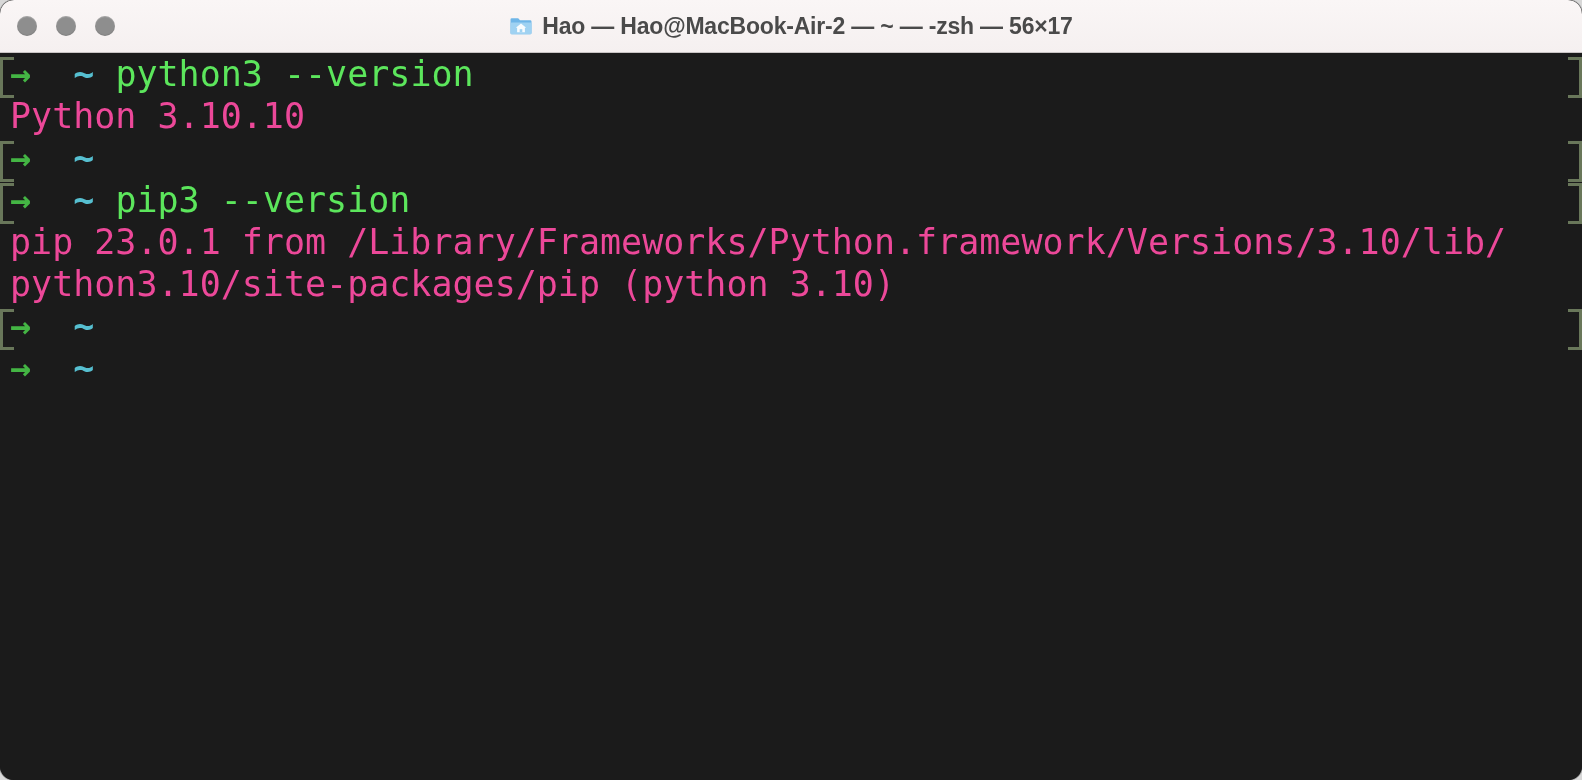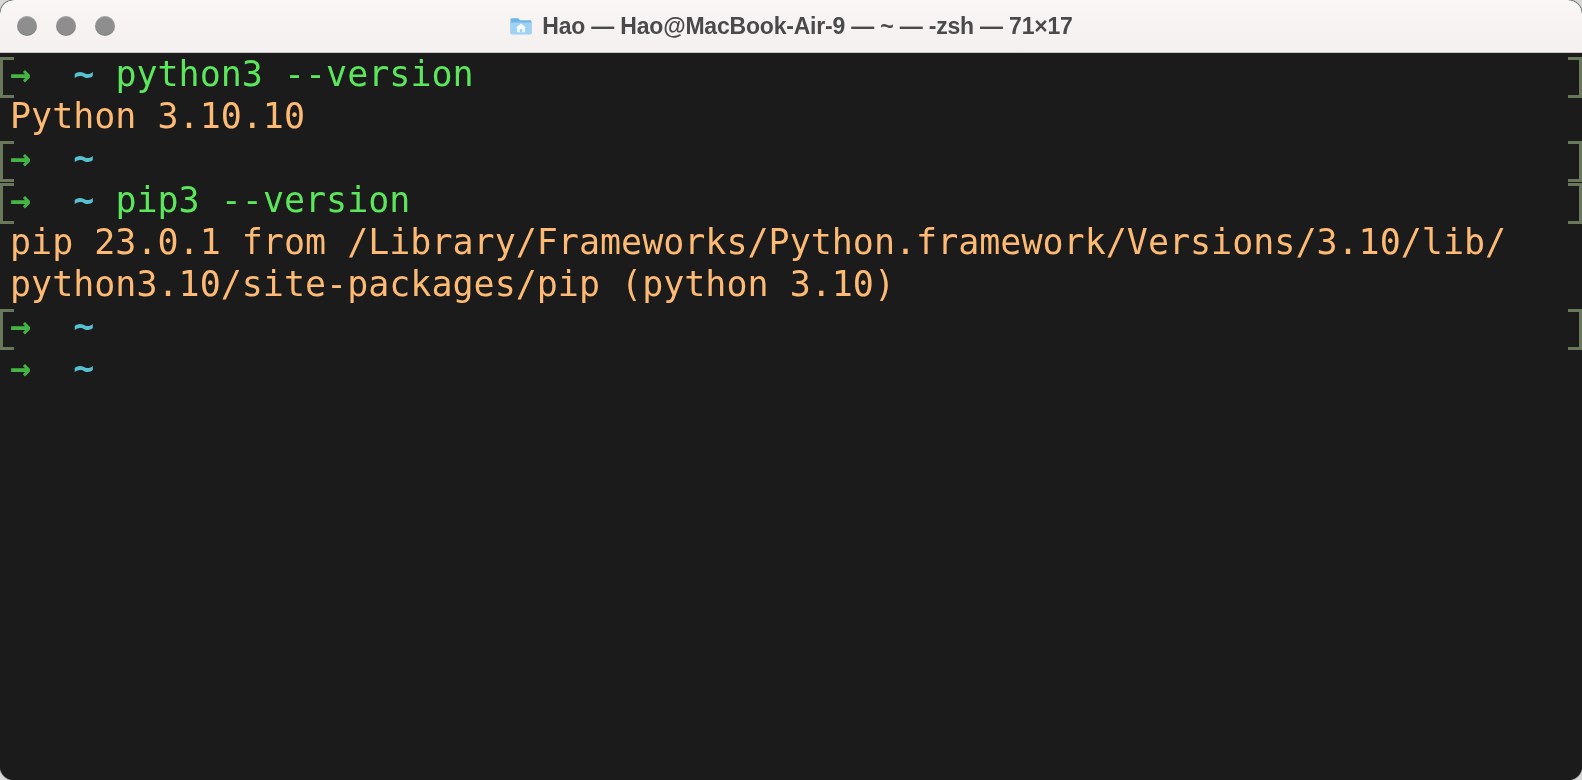--- a/index.html
+++ b/index.html
@@ -99,21 +99,21 @@
   }
   .row {
     position: relative;
     height: 42px;
     padding-left: 10px;
     padding-right: 20px;
   }
   .txt { display: inline; }
 
   
-  .c-out    { color: #fdba74; }
+  .c-out    { color: #ec4899; }
   .c-cmd    { color: #5ce65c; }
   .c-arrow  { color: #44b544; font-weight: bold; }
   .c-tilde  { color: #56bfd0; font-weight: bold; }
 
   
   .mark {
     position: absolute;
     top: 4px;
     width: 11px;
     height: 35px;
@@ -138,21 +138,21 @@
       <div class="light"></div>
     </div>
 
     <div class="title-wrap">
       <svg class="title-icon" viewBox="0 0 24 24">
         <path d="M1.5 5.5 Q1.5 4.2 2.8 4.2 L9.2 4.2 L11 6.2 L21.2 6.2 Q22.5 6.2 22.5 7.5 L22.5 19 Q22.5 20.3 21.2 20.3 L2.8 20.3 Q1.5 20.3 1.5 19 Z" fill="#6fb6e8"></path>
         <path d="M2.6 8.4 L21.4 8.4 Q22.4 8.4 22.4 9.4 L22.4 19 Q22.4 20.2 21.2 20.2 L2.8 20.2 Q1.6 20.2 1.6 19 L1.6 9.4 Q1.6 8.4 2.6 8.4 Z" fill="#9fd2f2"></path>
         <path d="M12 9.6 L17.2 13.8 L15.9 13.8 L15.9 18.3 L8.1 18.3 L8.1 13.8 L6.8 13.8 Z" fill="#ffffff" opacity="0.92"></path>
         <rect x="10.7" y="15.2" width="2.6" height="3.1" fill="#9fd2f2"></rect>
       </svg>
-      <span class="title-text">Hao — Hao@MacBook-Air-9 — ~ — -zsh — 71×17</span>
+      <span class="title-text">Hao — Hao@MacBook-Air-2 — ~ — -zsh — 56×17</span>
     </div>
   </div>
 
   <div class="term">
     <div class="screen" id="screen"><div class="row"><span class="mark mark-l"></span><span class="mark mark-r"></span><span class="txt c-arrow">→</span><span class="txt sp">  </span><span class="txt c-tilde">~</span><span class="txt sp"> </span><span class="txt c-cmd">python3 --version</span></div><div class="row"><span class="txt c-out">Python 3.10.10</span></div><div class="row"><span class="mark mark-l"></span><span class="mark mark-r"></span><span class="txt c-arrow">→</span><span class="txt sp">  </span><span class="txt c-tilde">~</span><span class="txt sp"> </span></div><div class="row"><span class="mark mark-l"></span><span class="mark mark-r"></span><span class="txt c-arrow">→</span><span class="txt sp">  </span><span class="txt c-tilde">~</span><span class="txt sp"> </span><span class="txt c-cmd">pip3 --version</span></div><div class="row"><span class="txt c-out">pip 23.0.1 from /Library/Frameworks/Python.framework/Versions/3.10/lib/</span></div><div class="row"><span class="txt c-out">python3.10/site-packages/pip (python 3.10)</span></div><div class="row"><span class="mark mark-l"></span><span class="mark mark-r"></span><span class="txt c-arrow">→</span><span class="txt sp">  </span><span class="txt c-tilde">~</span><span class="txt sp"> </span></div><div class="row"><span class="txt c-arrow">→</span><span class="txt sp">  </span><span class="txt c-tilde">~</span><span class="txt sp"> </span></div></div>
   </div>
 
 </div>
 
 </body></html>

